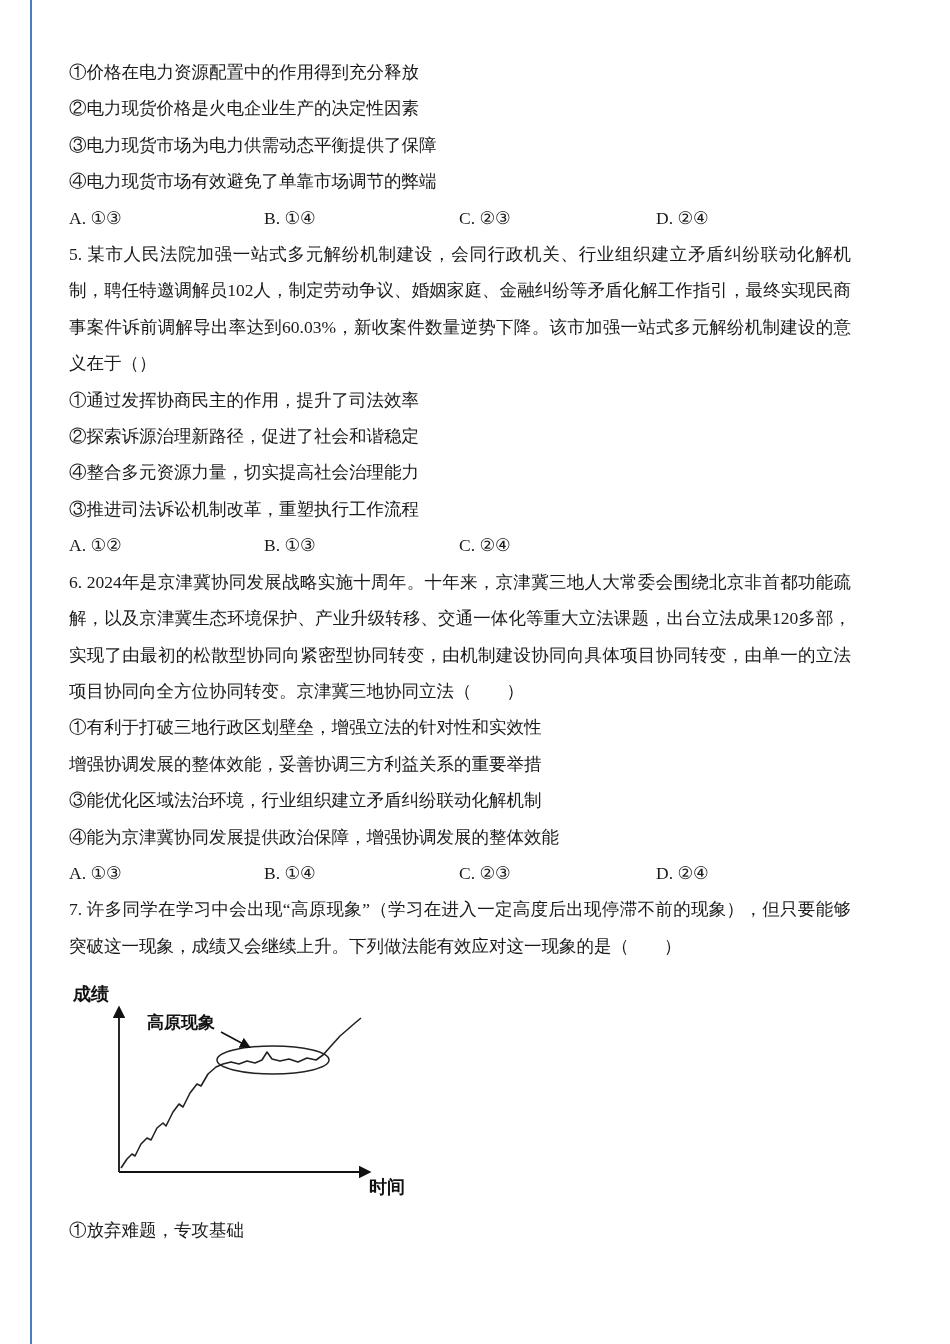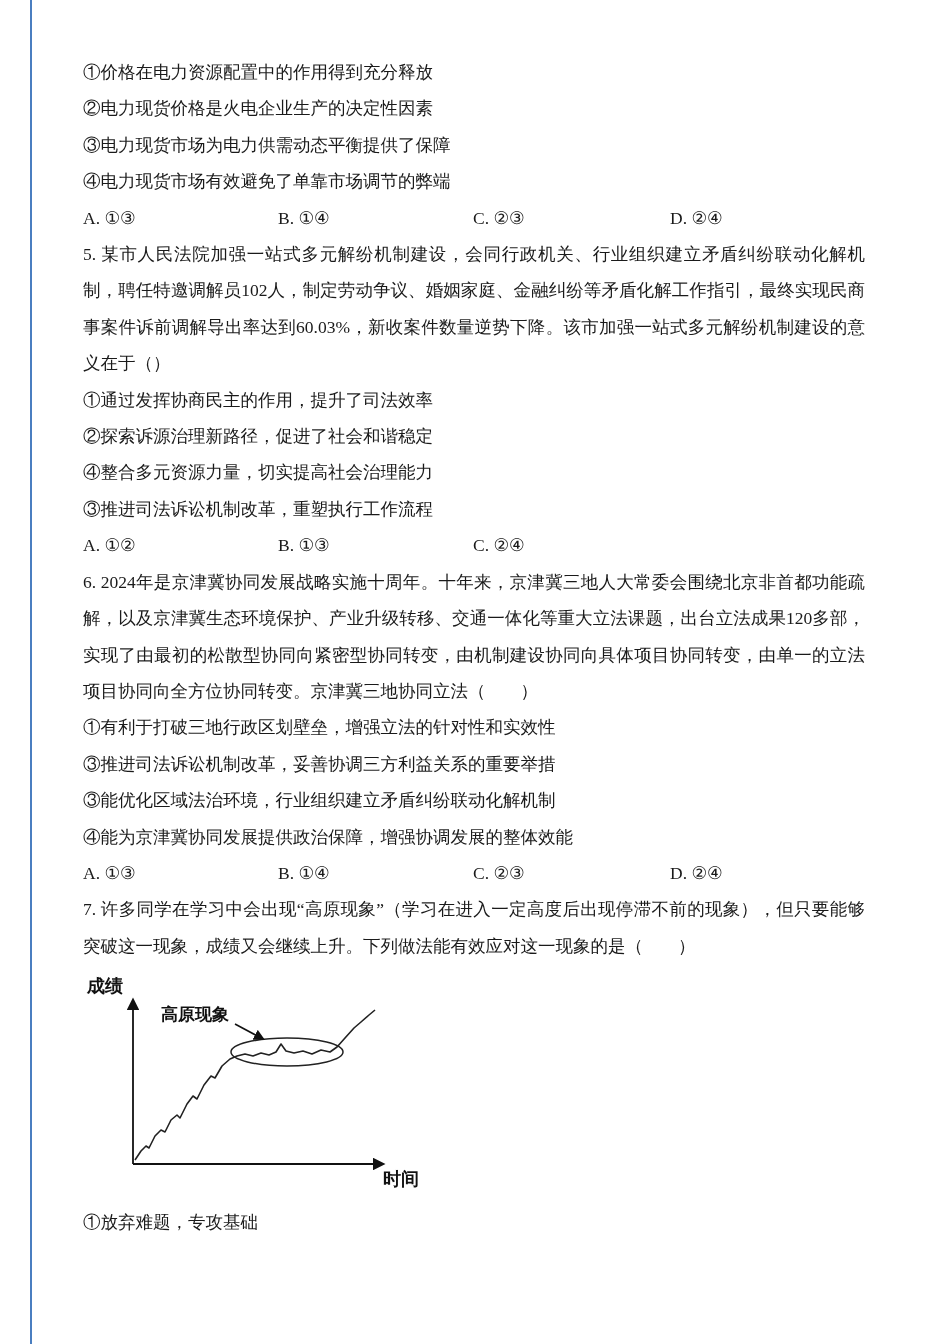--- a/index.html
+++ b/index.html
@@ -12,36 +12,36 @@
     overflow: hidden;
   }
   .left-rule {
     position: absolute;
     left: 30px; top: 0; bottom: 0;
     width: 2px;
     background: #4a7ec0;
   }
   .content {
     position: absolute;
-    left: 83px; top: 54px;
+    left: 69px; top: 54px;
     width: 782px;
     font-size: 17.5px;
     line-height: 36.4px;
   }
   p.stem {
     text-align: justify;
     text-justify: inter-ideograph;
   }
   .choices {
     display: grid;
     grid-template-columns: 195px 195px 197px auto;
   }
   .choices span { white-space: nowrap; }
   figure.graph {
-    margin: 4px 0 8px 0;
+    margin: 12px 0 8px 0;
     width: 345px;
   }
   figure.graph svg { display: block; }
   .axis-label {
     font-family: "Liberation Serif", "DejaVu Serif", serif;
     font-weight: bold;
     font-size: 18px;
     fill: #111;
   }
   .annot-label {
@@ -80,21 +80,21 @@
     <div class="choices">
       <span>A. ①②</span>
       <span>B. ①③</span>
       <span>C. ②④</span>
     </div>
   </section>
 
   <section>
     <p class="stem">6. 2024年是京津冀协同发展战略实施十周年。十年来，京津冀三地人大常委会围绕北京非首都功能疏解，以及京津冀生态环境保护、产业升级转移、交通一体化等重大立法课题，出台立法成果120多部，实现了由最初的松散型协同向紧密型协同转变，由机制建设协同向具体项目协同转变，由单一的立法项目协同向全方位协同转变。京津冀三地协同立法（　　）</p>
     <p class="line">①有利于打破三地行政区划壁垒，增强立法的针对性和实效性</p>
-    <p class="line">③推进司法诉讼机制改革，妥善协调三方利益关系的重要举措</p>
+    <p class="line">增强协调发展的整体效能，妥善协调三方利益关系的重要举措</p>
     <p class="line">③能优化区域法治环境，行业组织建立矛盾纠纷联动化解机制</p>
     <p class="line">④能为京津冀协同发展提供政治保障，增强协调发展的整体效能</p>
     <div class="choices">
       <span>A. ①③</span>
       <span>B. ①④</span>
       <span>C. ②③</span>
       <span>D. ②④</span>
     </div>
   </section>
 

